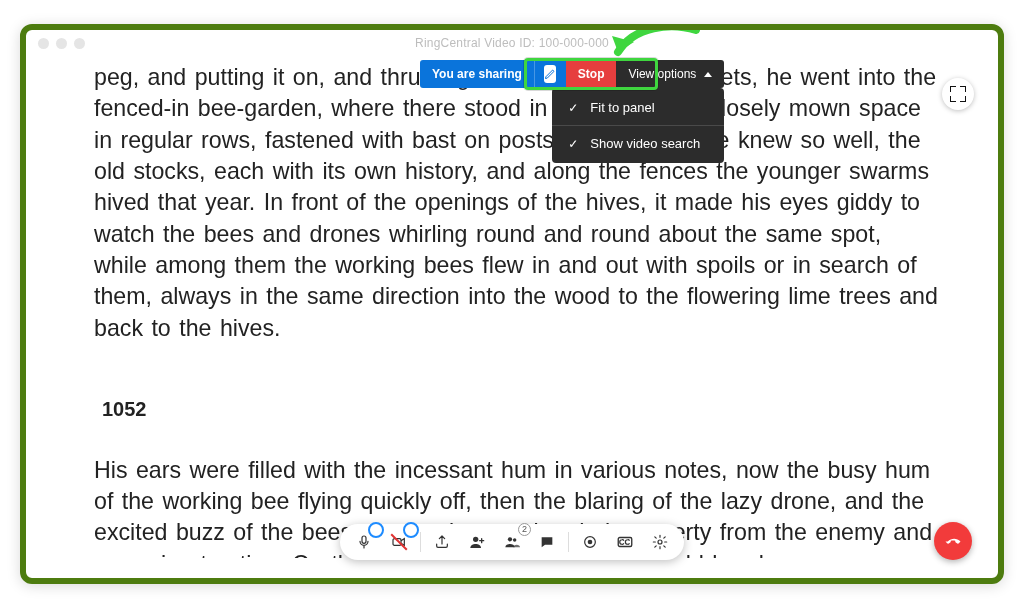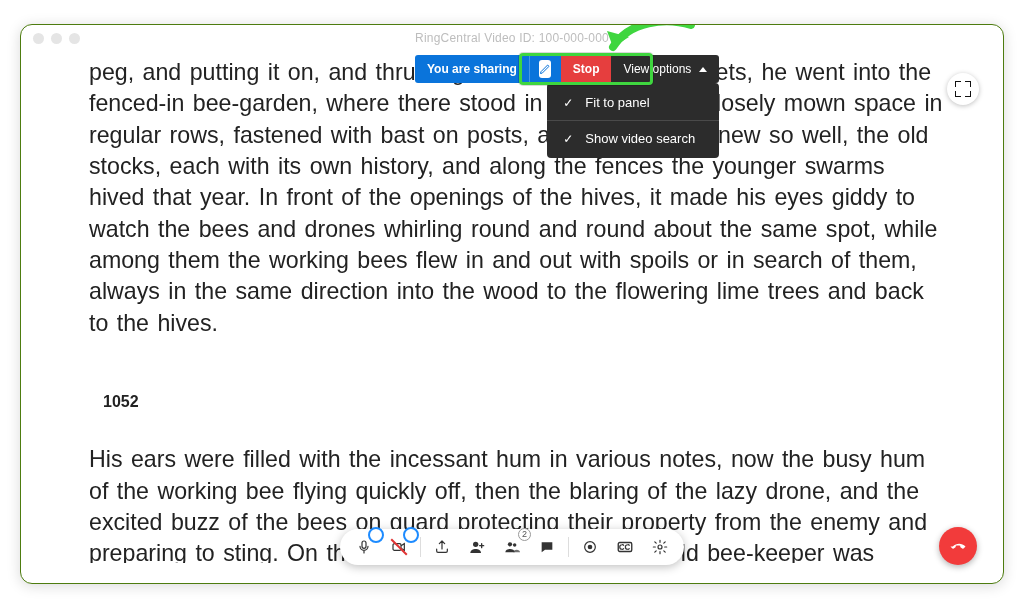--- a/index.html
+++ b/index.html
@@ -4,21 +4,21 @@
 <style>
   * { box-sizing: border-box; }
   html, body { margin:0; padding:0; }
   body {
     font-family: -apple-system, BlinkMacSystemFont, "Segoe UI", Helvetica, Arial, sans-serif;
     width:1024px; height:599px; background:#fff; position:relative; overflow:hidden;
   }
   
   #appwin {
     position:absolute; left:20px; top:24px; width:984px; height:560px;
-    background:#fff; border:1px solid #4d7c0f; border-radius:12px;
+    background:#fff; border:6px solid #4d7c0f; border-radius:12px;
     box-shadow:0 2px 14px rgba(0,0,0,.15);
     overflow:hidden;
   }
   #titlebar {
     position:absolute; top:0; left:0; right:0; height:28px;
     border-top-left-radius:12px; border-top-right-radius:12px;
   }
   .traffic { position:absolute; left:12px; top:8px; display:flex; gap:7px;}
   .tdot { width:11px; height:11px; border-radius:50%; background:#e5e5e5; }
   #tbtitle {
@@ -26,21 +26,21 @@
     font-size:12px; color:#bdbdbd; letter-spacing:.2px;
   }
   
   #doc {
     position:absolute; left:68px; right:60px; top:32px; bottom:20px;
     overflow:hidden;
     font-size:23.2px; line-height:1.35; color:#222;
     word-spacing:2px;
   }
   #doc .block { margin-bottom:30px; }
-  #pgnum { font-weight:700; font-size:16px; margin:52px 0 32px 14px;}
+  #pgnum { font-weight:700; font-size:20px; margin:52px 0 32px 8px;}
   
   #share-bar {
     position:absolute; top:30px; left:358px; height:28px;
     display:flex; align-items:stretch; font-size:12px; color:#fff;
     border-radius:4px; overflow:visible;margin-left:36px;
   }
   .sb-seg { display:flex; align-items:center; padding:0 12px; white-space:nowrap; }
   #seg-share { background:#0a74db; border-radius:3px 0 0 3px; font-weight:600;}
   #seg-annotate { background:#0a74db; width:32px; justify-content:center; border-left:1px solid rgba(255,255,255,.25);}
   #seg-stop { background:#e63e3e; font-weight:700; }

